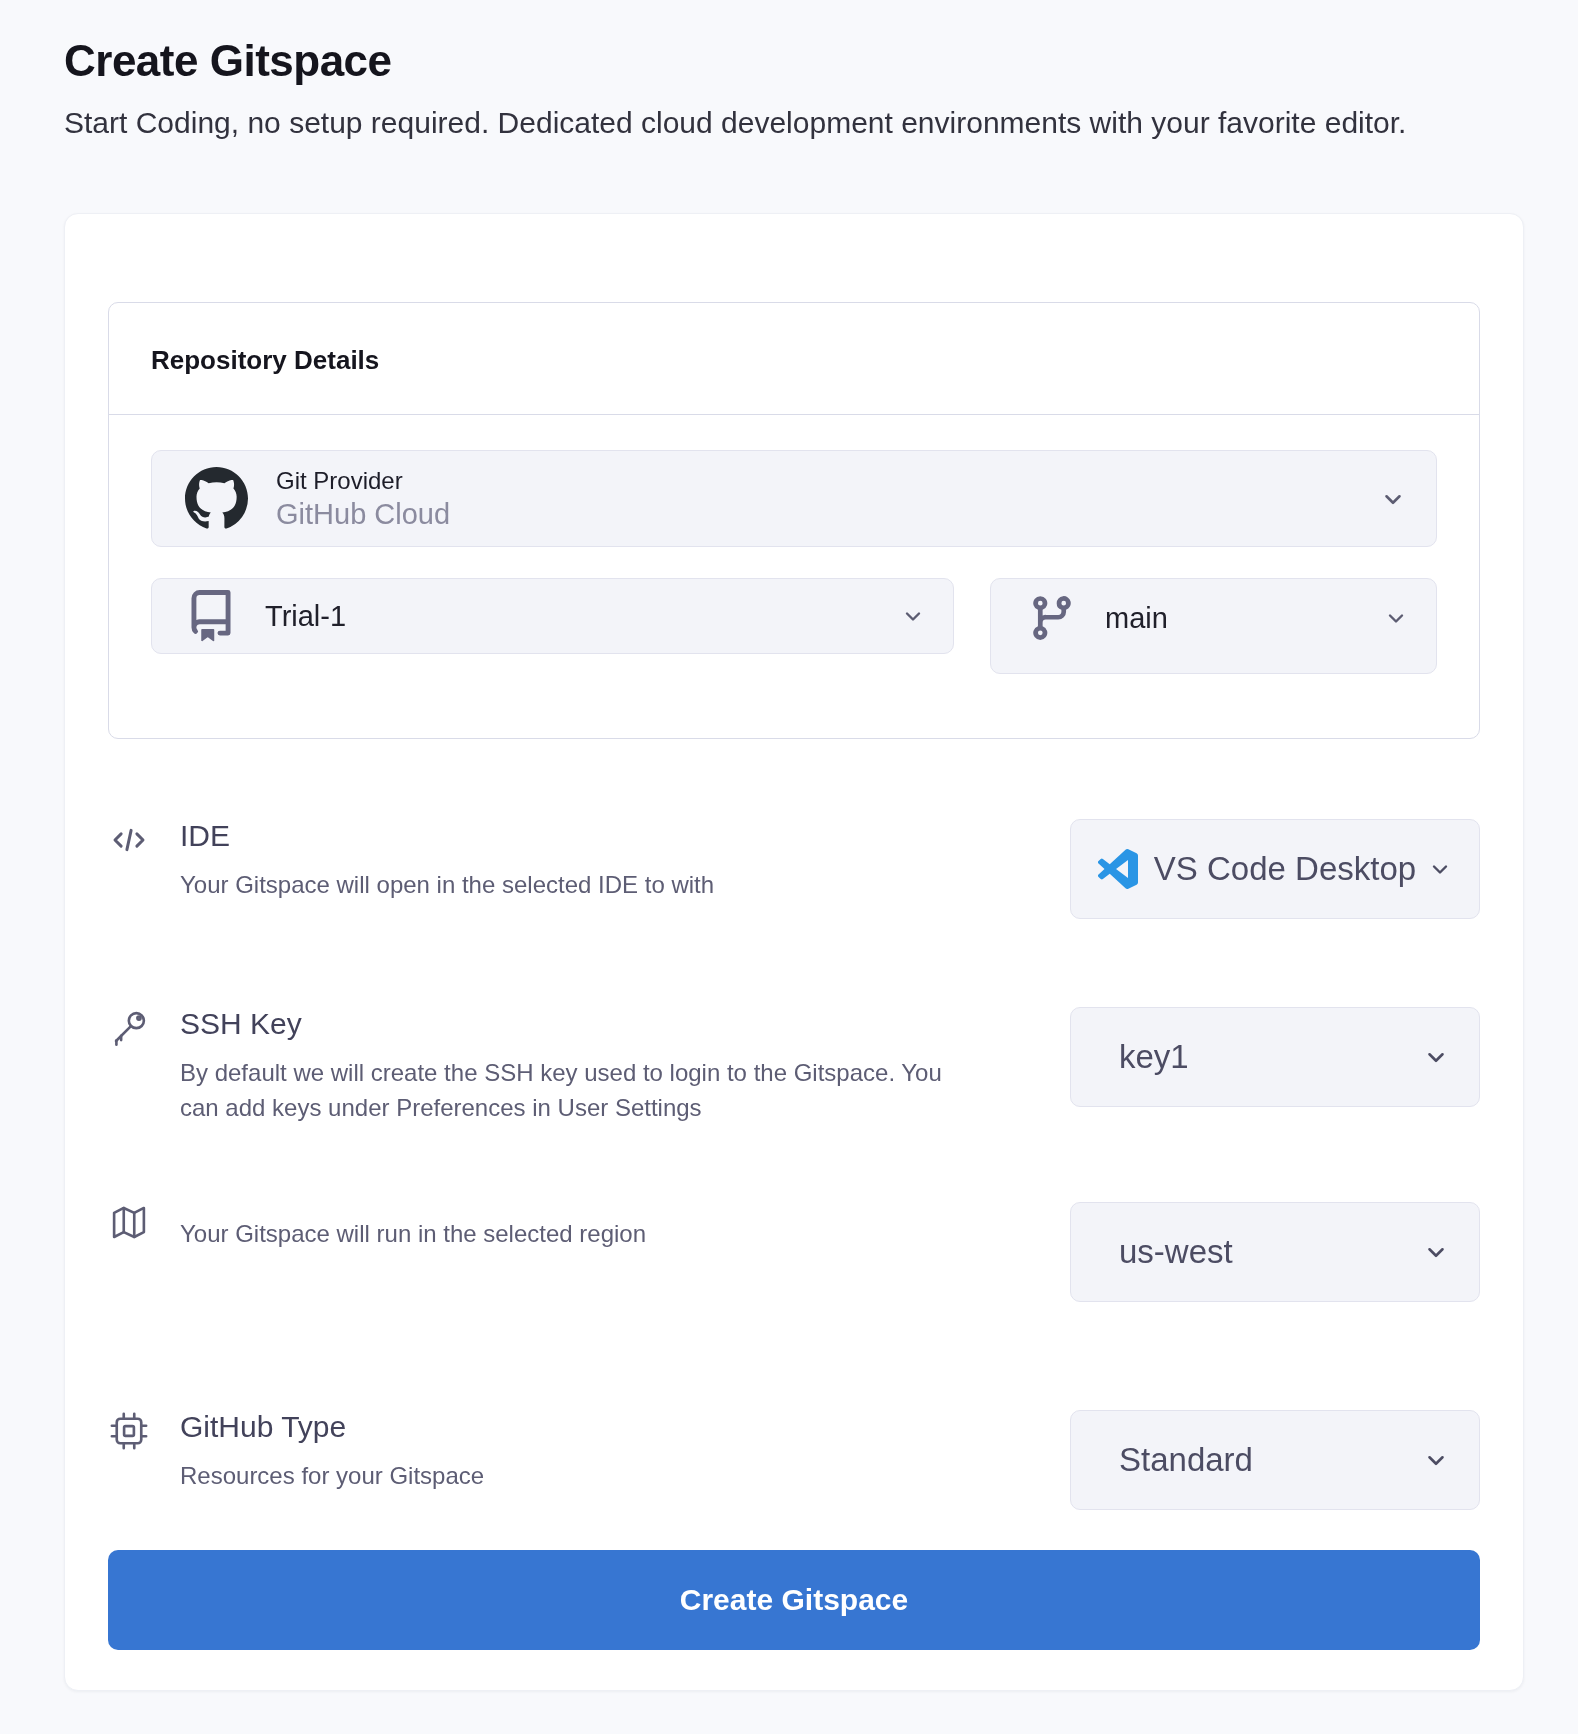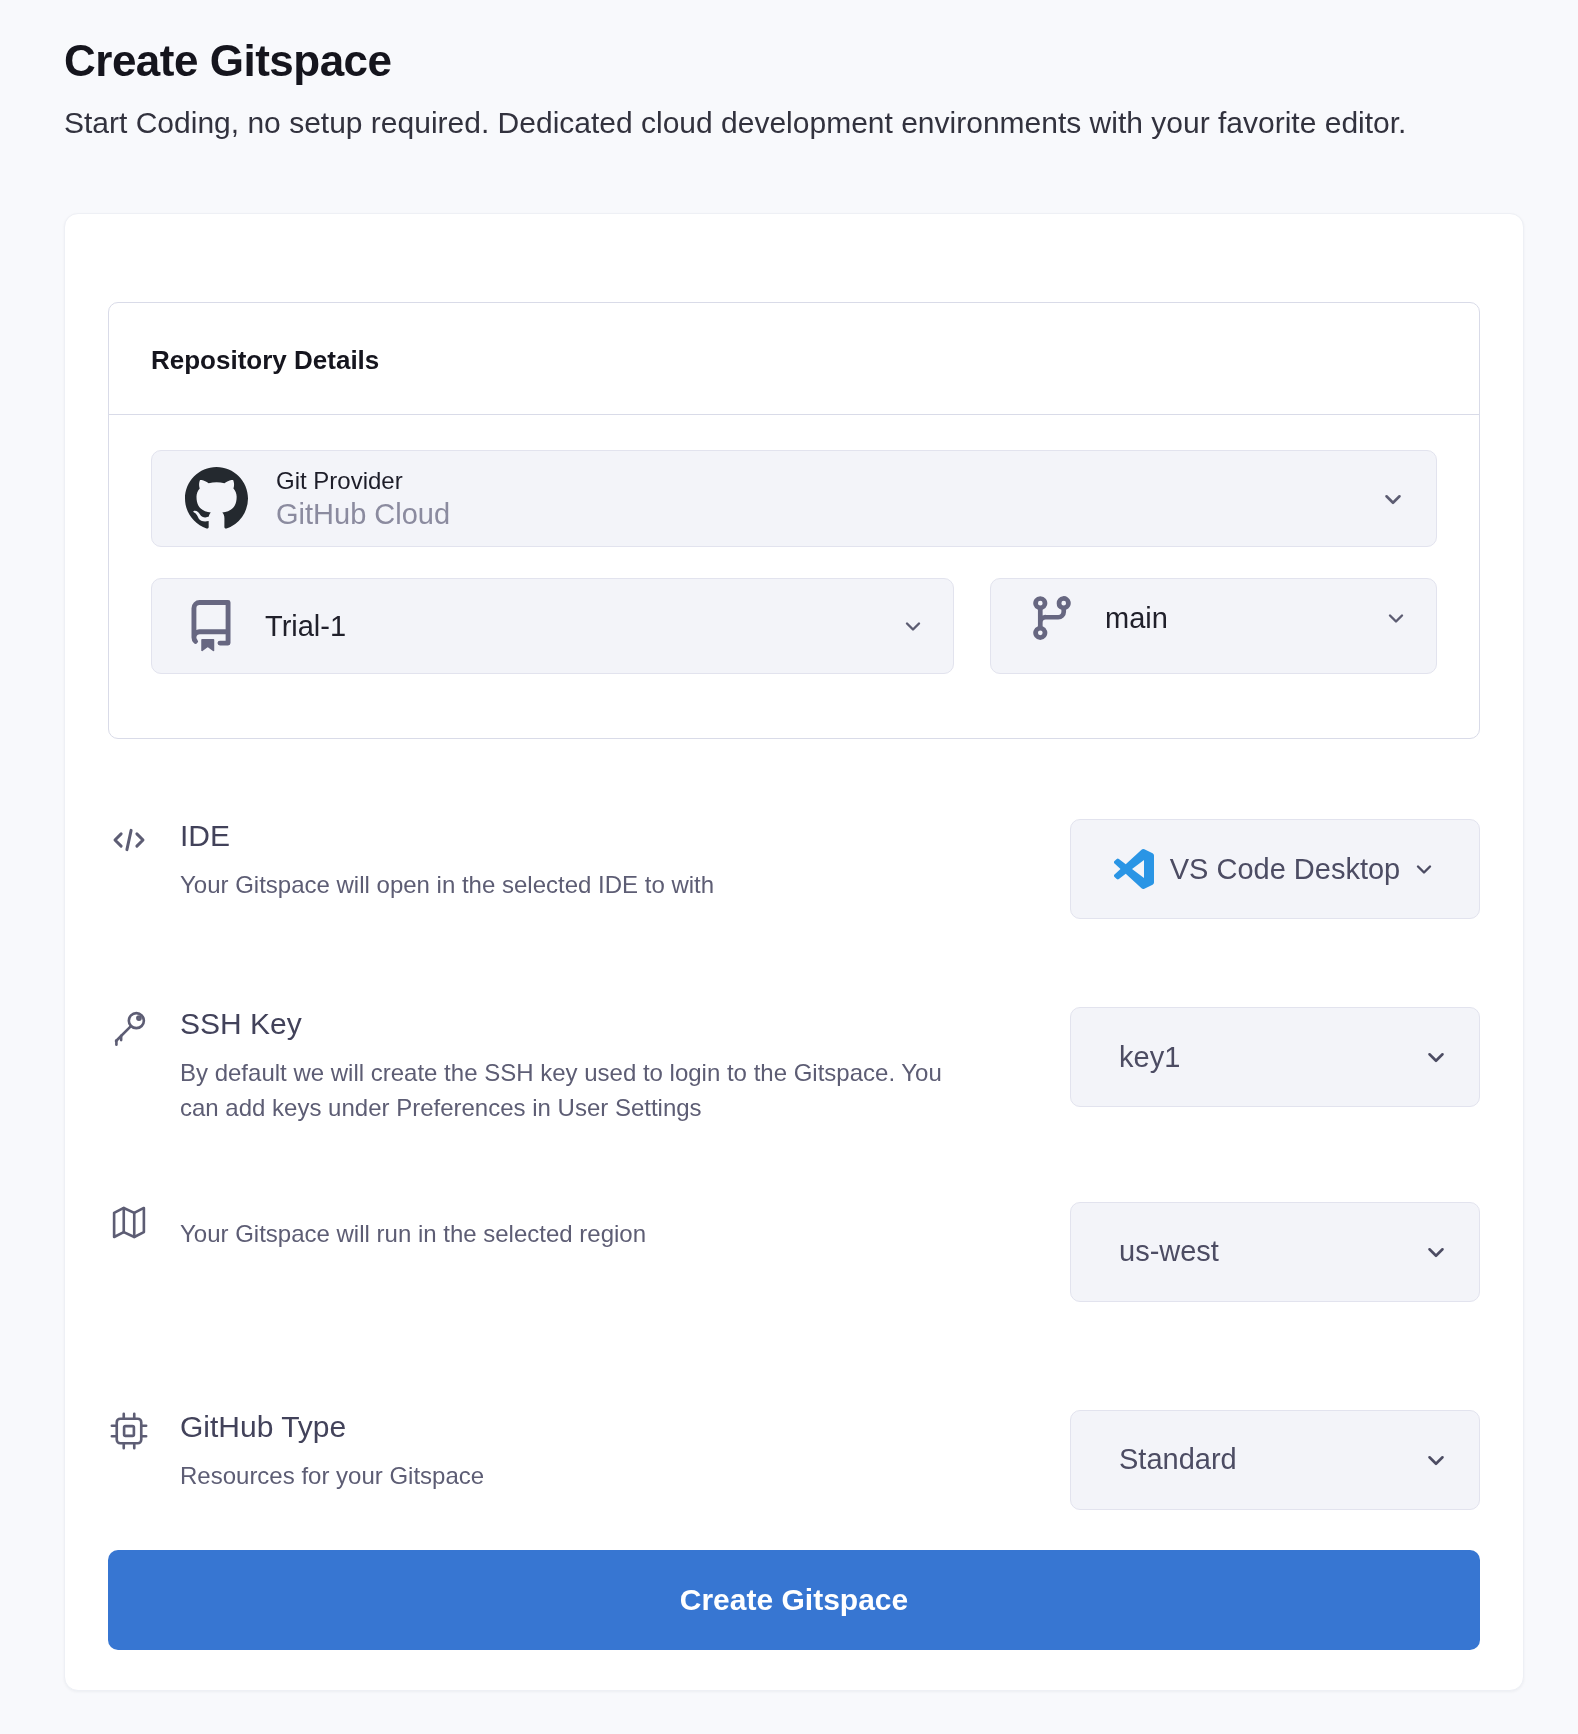--- a/index.html
+++ b/index.html
@@ -65,21 +65,21 @@
   .chevron { flex: 0 0 auto; }
   .chevron.right { margin-left: auto; }
 
   .provider-select { height: 97px; padding: 0 30px 0 33px; }
   .gh-icon svg { width: 63px; height: 63px; display: block; }
   .provider-text { margin-left: 28px; display: flex; flex-direction: column; gap: 3px; }
   .provider-label { font-size: 24px; color: #1d1d29; }
   .provider-value { font-size: 29px; color: #8b8b9f; }
 
   .repo-row { display: flex; gap: 36px; margin-top: 31px; }
-  .repo-select { width: 803px; height: 96px; padding: 0 28px 0 33px; }
+  .repo-select { width: 803px; height: 76px; padding: 0 28px 0 33px; }
   .branch-select { flex: 1; height: 96px; padding: 0 28px 16px 36px; }
   .mini-icon { display: flex; color: #676781; }
   .repo-select .mini-icon svg { width: 52px; height: 52px; }
   .branch-select .mini-icon svg { width: 50px; height: 50px; }
   .select-value { font-size: 29px; color: #20202b; margin-left: 28px; }
 
   
   .section { display: flex; align-items: flex-start; }
   .section-ide     { margin-top: 80px; }
   .section-ssh     { margin-top: 88px; }
@@ -93,21 +93,21 @@
   .section-desc { margin-top: 15px; font-size: 24px; line-height: 1.45; color: #5d5d74; }
 
   .section-control {
     margin-left: auto;
     width: 410px;
     height: 100px;
     flex: 0 0 auto;
   }
   .control-center { justify-content: center; padding: 0 16px; }
   .control-left { padding: 0 30px 0 48px; }
-  .control-value { font-size: 29px; color: #4c4c63; }
+  .control-value { font-size: 33px; color: #4c4c63; }
   .vscode-icon { display: flex; margin-right: 16px; }
   .vscode-icon svg { width: 40px; height: 40px; }
   .control-center .chevron { margin-left: 12px; }
 
   .create-btn {
     display: block;
     width: 100%;
     height: 100px;
     margin-top: 40px;
     border: none;

